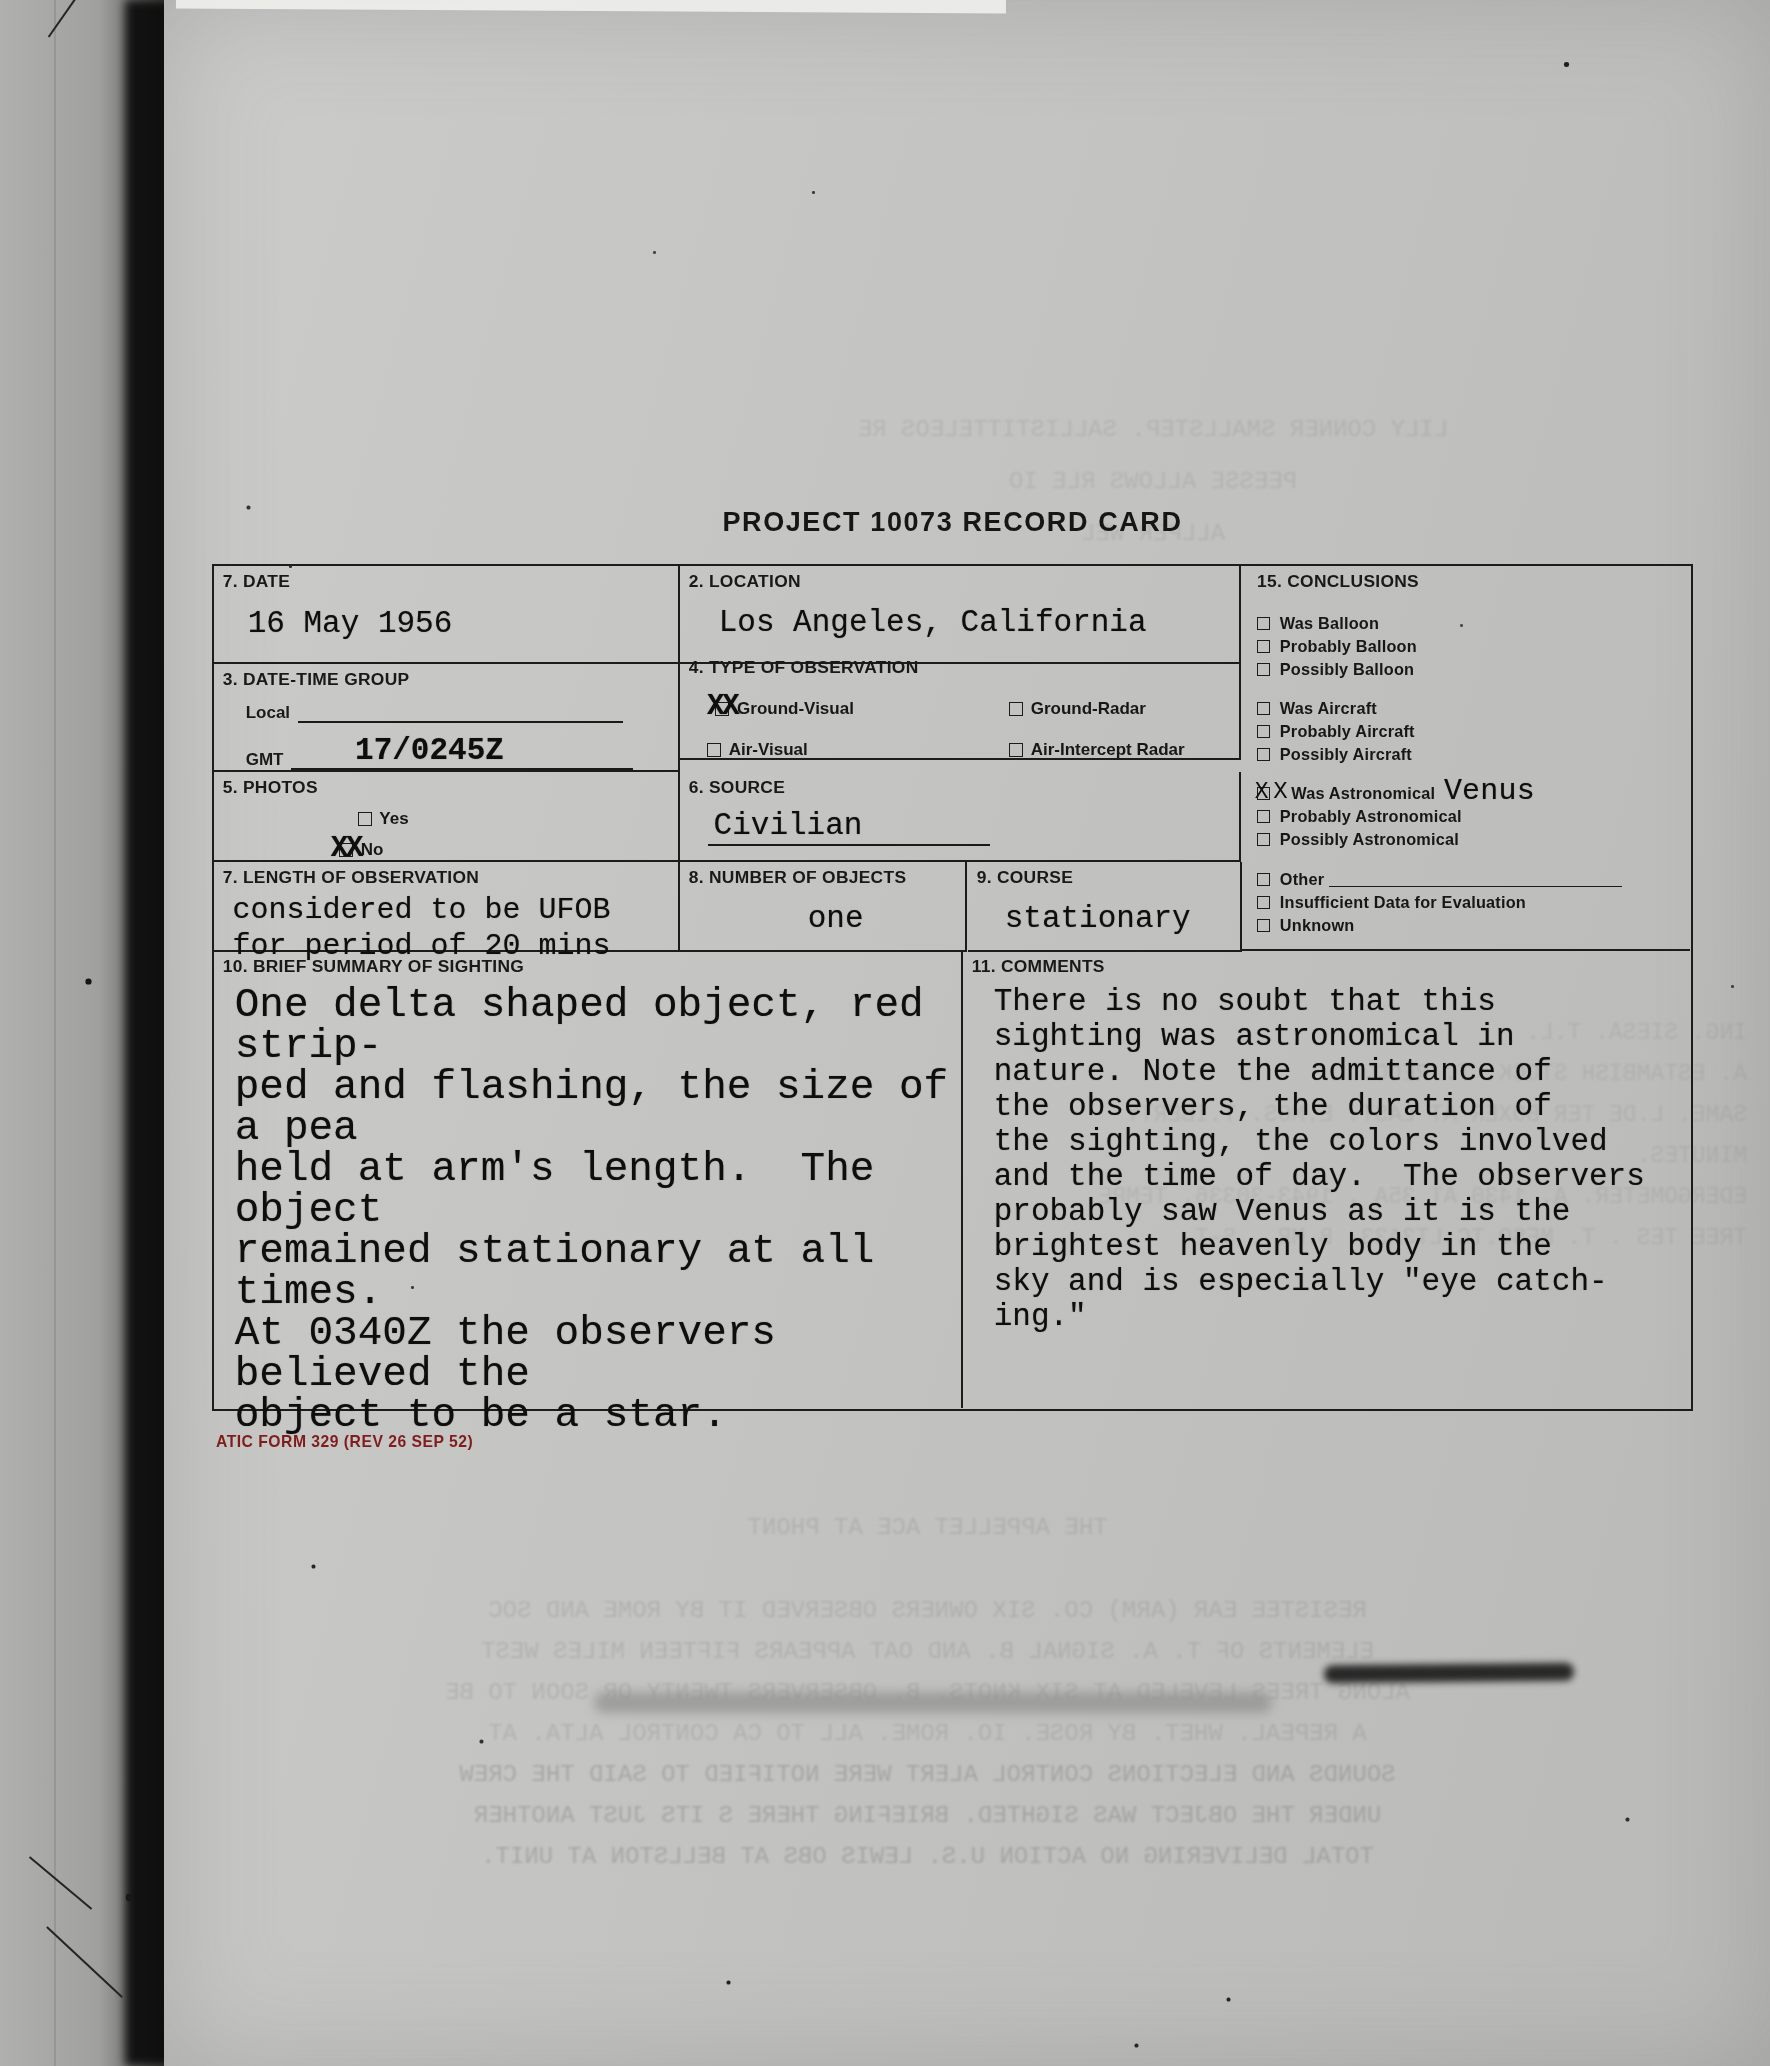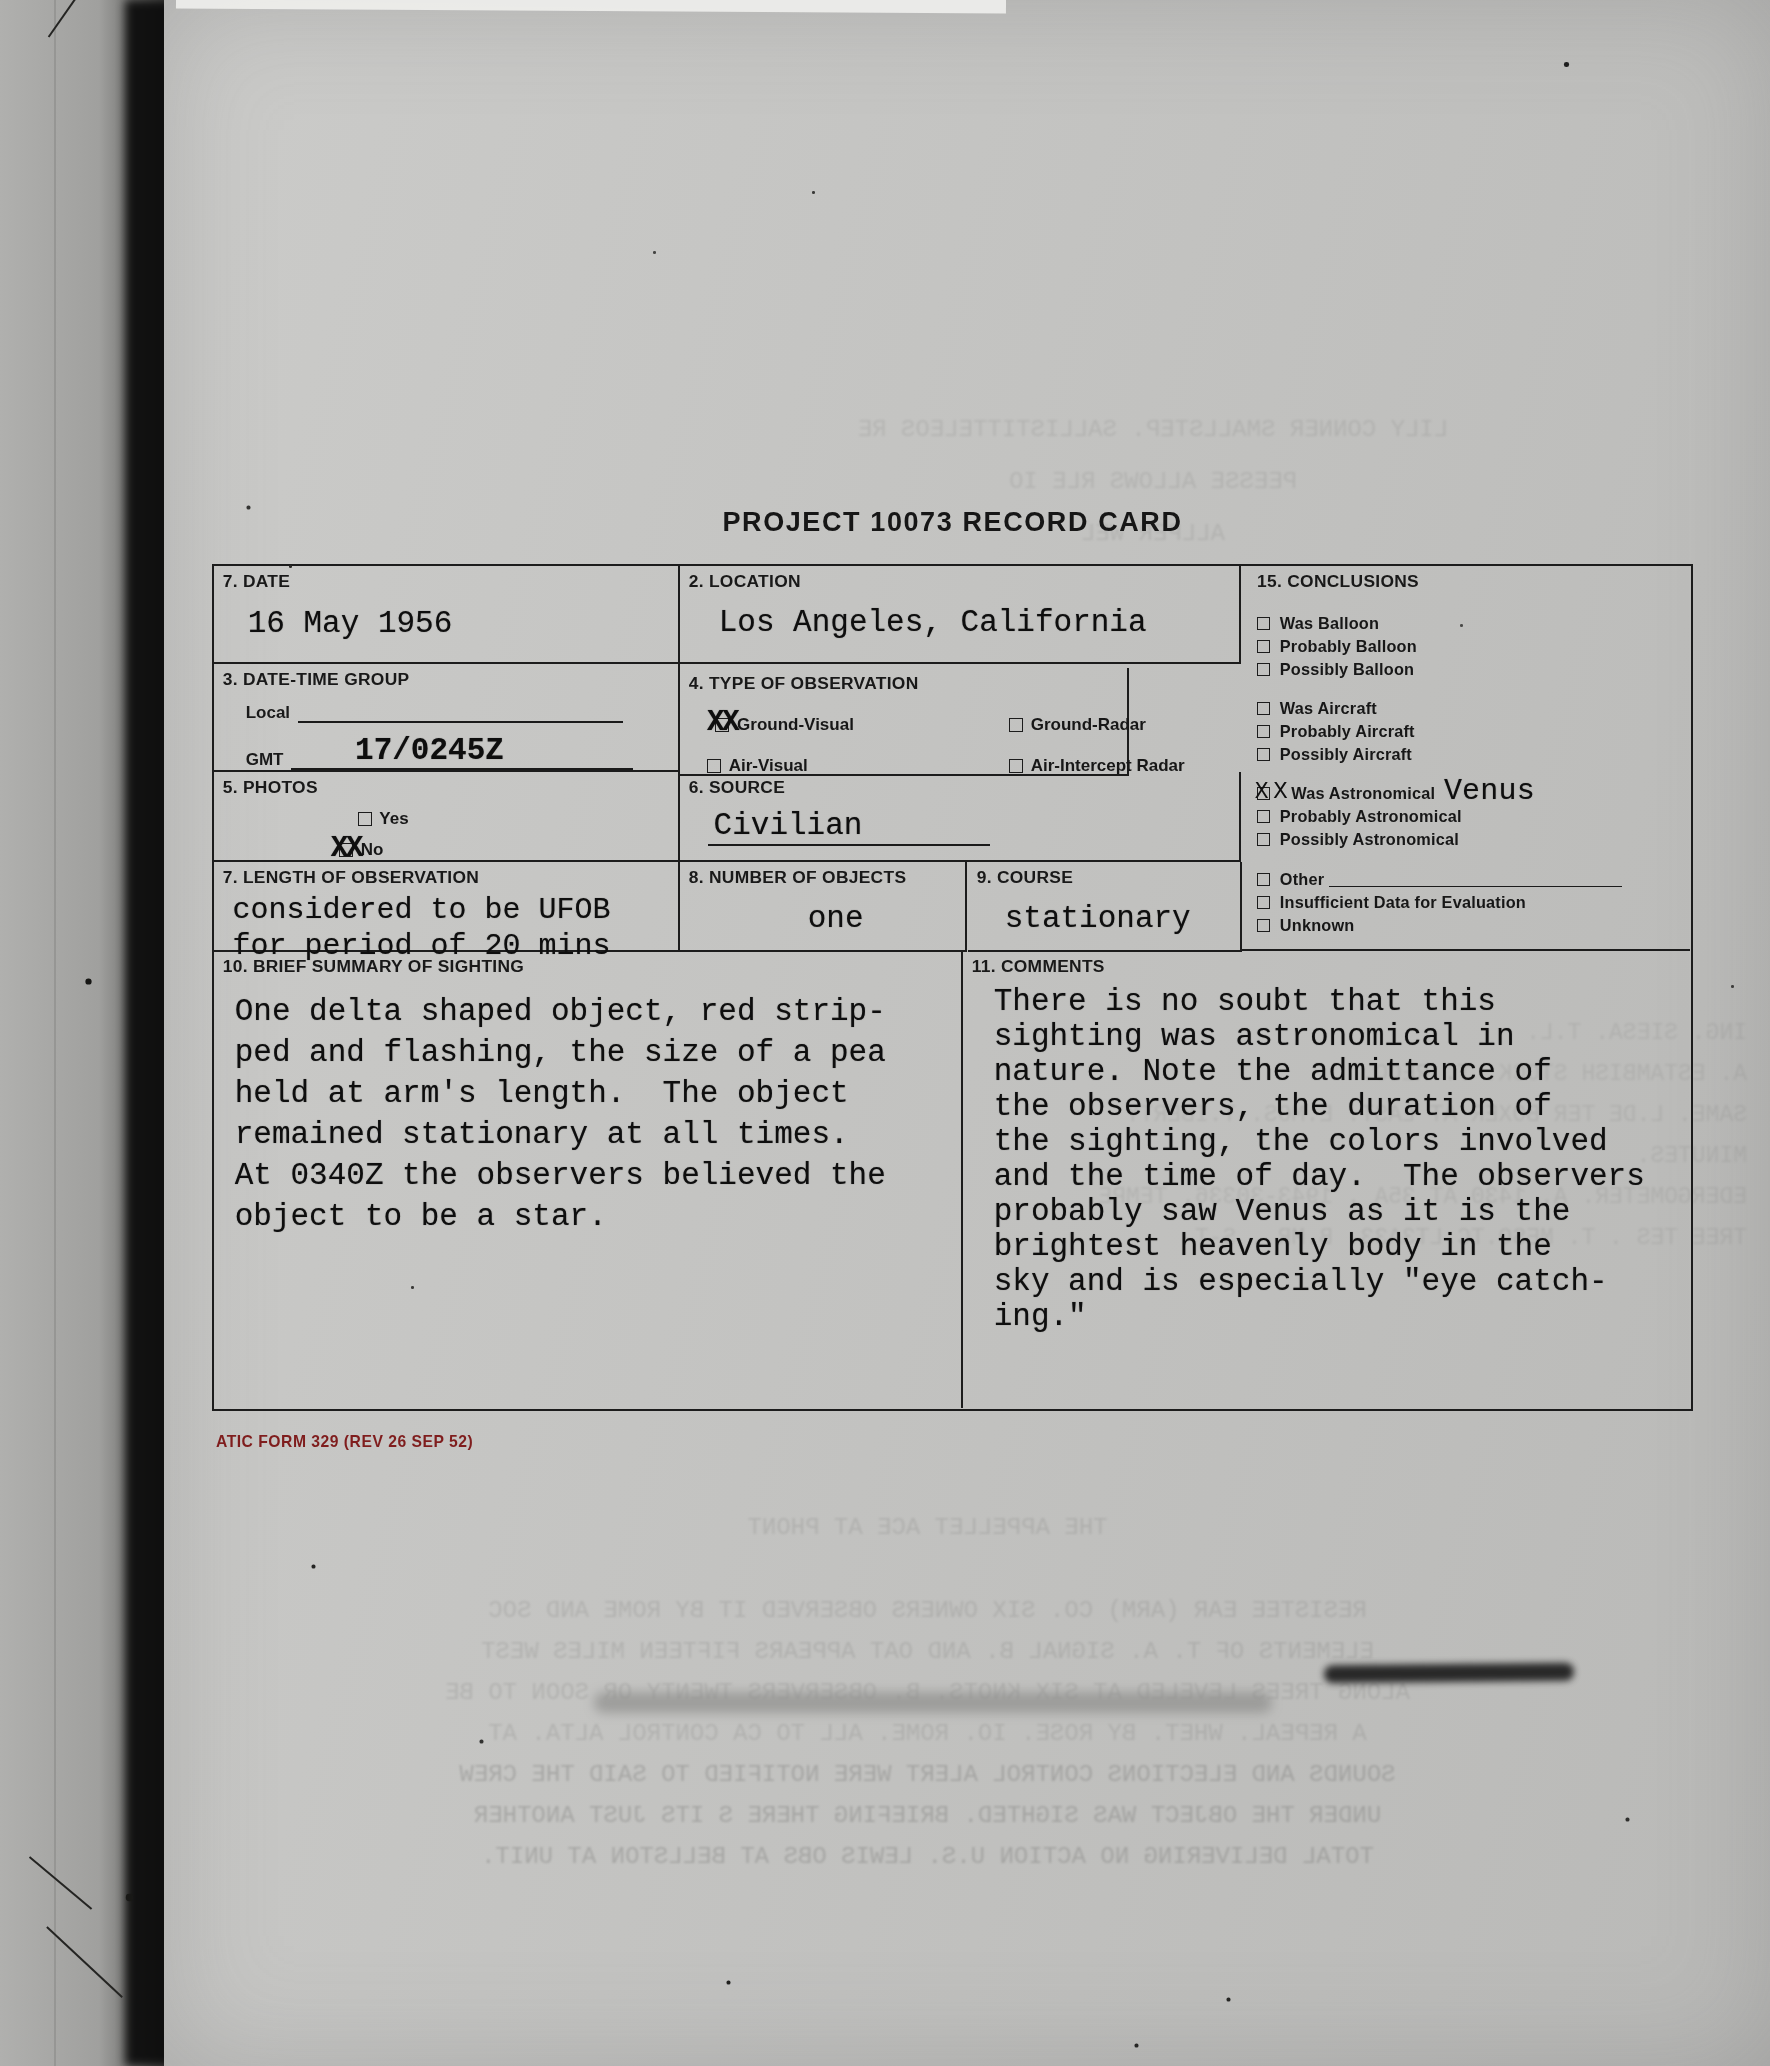--- a/index.html
+++ b/index.html
@@ -63,21 +63,21 @@
   .photos-line1 { margin:11px 0 0 135px; }
   .photos-line2 { margin:4.3px 0 0 108px; }
 
   .src-val { margin:9.8px 0 0 19.5px; display:inline-block; border-bottom:2.2px solid #1a1a1a;
     min-width:282px; padding:0 0 1.1px 5.4px; }
 
   .len-val { margin:3.3px 0 0 9.8px; line-height:36px; font-size:30px; }
   .num-val { margin:13px 0 4px 119px; }
   .course-val { margin:13px 0 0 28px; }
 
-  .sum-text { margin:14px 0 0 12px; line-height:41px; font-size:31px; }
+  .sum-text { margin:8px 0 0 12px; line-height:41px; font-size:41px; }
   .com-text { margin:6.5px 0 0 22px; line-height:35px; font-size:31px; width:730px; }
 
   
   .cell-conclusions { padding-left:15px; }
   .c-group { margin-top:16.3px; }
   .c-group.first { margin-top:19.5px; }
   .c-item { display:flex; align-items:center; font-size:16.3px; font-weight:700;
     color:#171717; line-height:23px; height:23px; white-space:nowrap; letter-spacing:0.2px; }
   .c-item .box { width:13px; height:13px; margin-right:9.8px; }
   .boxmark { position:absolute; left:-3.3px; top:-7.6px; font-family:"Liberation Mono",monospace;
@@ -245,21 +245,21 @@
     <div class="dtg-line">
       <span>Local</span>
       <span class="fill-line local-fill"></span>
     </div>
     <div class="dtg-line">
       <span>GMT</span>
       <span class="fill-line gmt-fill"><span class="typed">17/0245Z</span></span>
     </div>
   </div>
 
-  <div class="cell" style="left:466px;top:102px;width:449px;height:108px;">
+  <div class="cell" style="left:466px;top:86px;width:561px;height:108px;">
     <div class="flabel">4. TYPE OF OBSERVATION</div>
     <div class="obs-grid">
       <div class="opt">
         <span class="overmark">XX</span>
         <span class="box"></span>
         <span>Ground-Visual</span>
       </div>
       <div class="opt">
         <span class="box"></span>
         <span>Ground-Radar</span>

